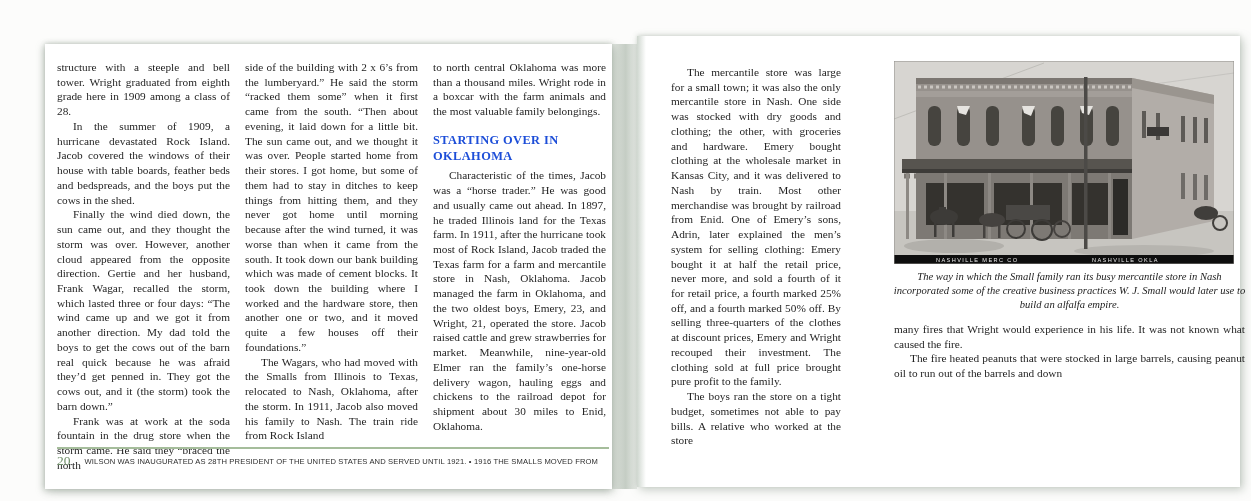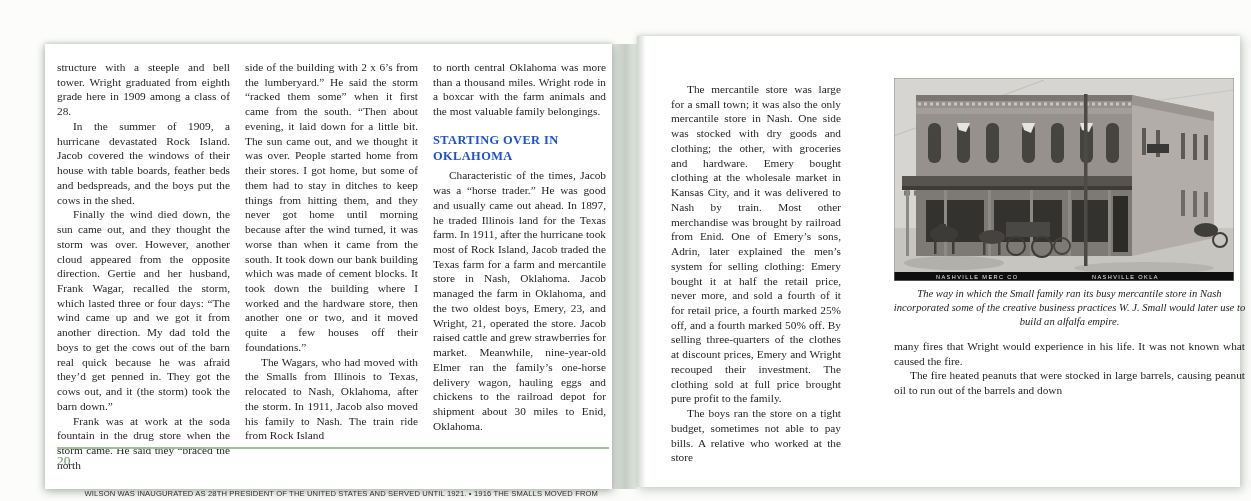--- a/index.html
+++ b/index.html
@@ -13,21 +13,21 @@
   .page {
     position:absolute; background:#ffffff;
   }
   .page-left {
     left:45px; top:44px; width:567px; height:445px;
     padding:16px 19px 0 12px;
     box-shadow:-2px 2px 7px rgba(125,140,125,.40), 3px 3px 9px rgba(125,140,125,.30), 0 -1px 4px rgba(125,140,125,.25);
   }
   .page-right {
     left:637px; top:36px; width:603px; height:451px;
-    padding:42px 35px 0 34px;
+    padding:25px 35px 0 34px;
     box-shadow:3px 3px 9px rgba(125,140,125,.40), 0 -1px 4px rgba(125,140,125,.25);
   }
   .page-right::before {
     content:""; position:absolute; left:0; top:0; bottom:0; width:9px;
     background:linear-gradient(90deg, rgba(130,150,130,.38), rgba(130,150,130,0));
   }
   .gutter-shadow {
     position:absolute; left:612px; top:44px; width:25px; height:445px;
     background:linear-gradient(90deg, rgba(120,140,120,.20), rgba(120,140,120,.42) 55%, rgba(120,140,120,.15));
   }
@@ -71,21 +71,21 @@
   .page-right .footer { top:411px; left:34px; right:35px; justify-content:space-between; }
   .pageno {
     font-size:13.5px; color:#6d8e67; line-height:1;
     padding-top:5px; flex:none;
   }
   .foottext {
     font-family:"Liberation Sans","DejaVu Sans",sans-serif;
     font-size:7.6px; letter-spacing:.14px; color:#2d2d2d;
     padding-top:8px; white-space:nowrap;
   }
-  .page-left .foottext { margin-left:14px;margin-top:32px; }
+  .page-left .foottext { margin-left:14px; }
   .page-right .foottext { margin-right:12px; }
 </style>
 </head>
 <body>
 
 <div class="page page-left">
   <div class="cols">
     <div class="col">
         <p>structure with a steeple and bell tower. Wright graduated from eighth grade here in 1909 among a class of 28.</p>
         <p class="ind">In the summer of 1909, a hurricane devastated Rock Island. Jacob covered the windows of their house with table boards, feather beds and bedspreads, and the boys put the cows in the shed.</p>

